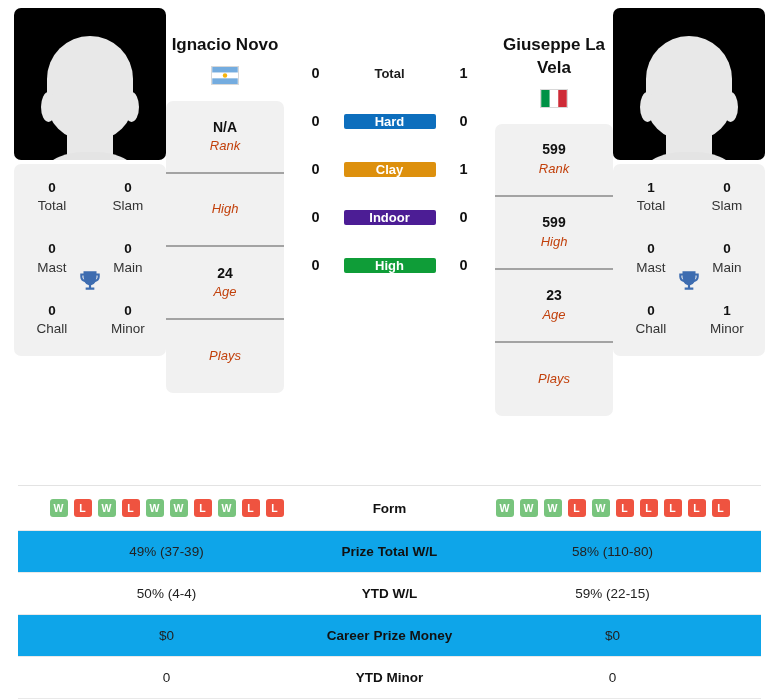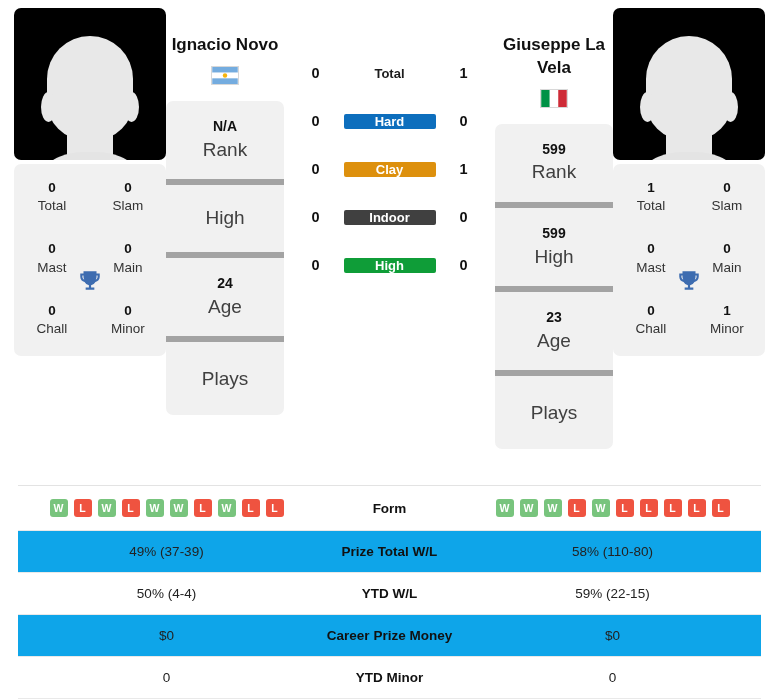--- a/index.html
+++ b/index.html
@@ -141,29 +141,29 @@
   .info-cards {
     margin-top: 16px;
     width: 118px;
     background: #f1f1f1;
     border-radius: 7px;
     overflow: hidden;
   }
   .info-card {
     text-align: center;
     padding: 16px 4px 16px 4px;
-    border-bottom: 6px solid #a3a3a3;
+    border-bottom: 2px solid #a3a3a3;
     min-height: 73px;
     display: flex;
     flex-direction: column;
     justify-content: center;
   }
   .info-card:last-child { border-bottom: none; }
   .info-val { font-size: 14px; font-weight: bold; color: #111; line-height: 1.4; }
-  .info-lbl { font-size: 19px; color: #404040; line-height: 1.4; }
+  .info-lbl { font-size: 13px; color: #c2410c; line-height: 1.4; font-style: italic; }
 
   
   .h2h {
     flex: 1 1 auto;
     padding-top: 52px;
     display: flex;
     flex-direction: column;
     gap: 22px;
   }
   .h2h-row {
@@ -323,21 +323,21 @@
           <div class="h2h-chip" style="background: rgb(13, 110, 189);">Hard</div>
           <div class="h2h-score">0</div>
         </div>
         <div class="h2h-row">
           <div class="h2h-score">0</div>
           <div class="h2h-chip" style="background: rgb(221, 144, 13);">Clay</div>
           <div class="h2h-score">1</div>
         </div>
         <div class="h2h-row">
           <div class="h2h-score">0</div>
-          <div class="h2h-chip" style="background: #404040;">Indoor</div>
+          <div class="h2h-chip" style="background: #4c1d95;">Indoor</div>
           <div class="h2h-score">0</div>
         </div>
         <div class="h2h-row">
           <div class="h2h-score">0</div>
           <div class="h2h-chip" style="background: rgb(15, 157, 56);">High</div>
           <div class="h2h-score">0</div>
         </div>
       </div>
 
     <div class="mid-col wrapname">

